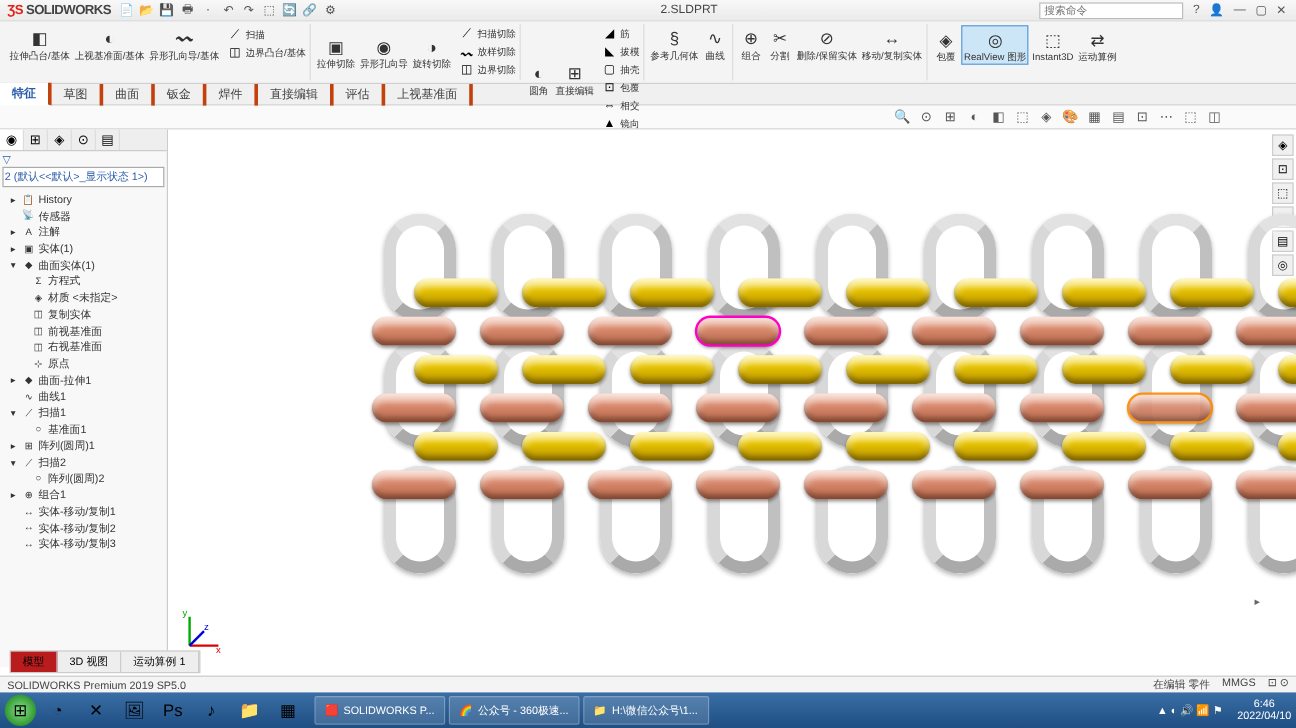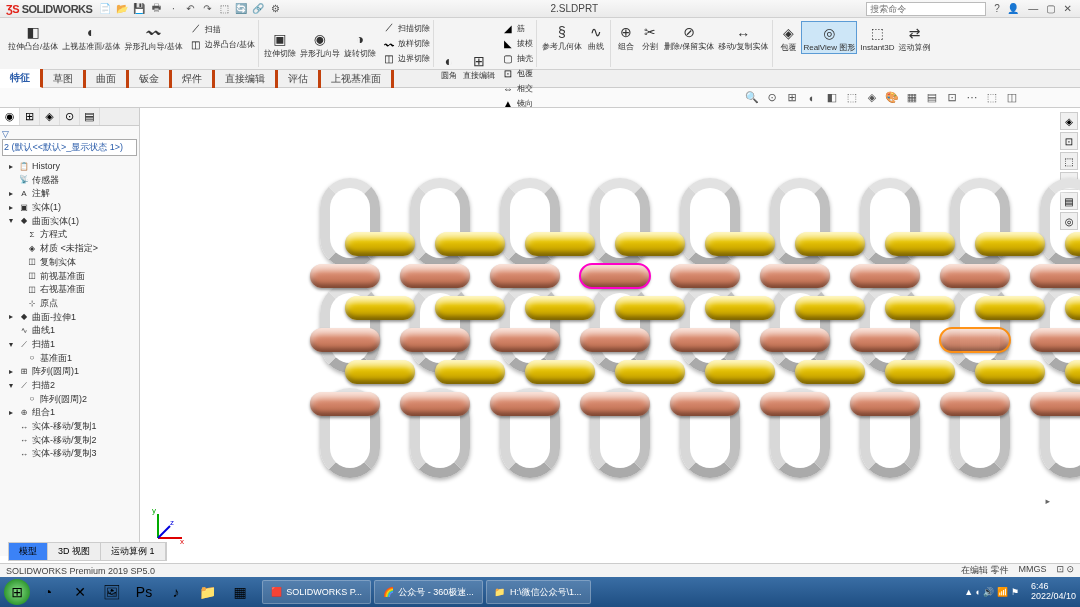--- a/index.html
+++ b/index.html
@@ -69,25 +69,25 @@
 
 .statusbar { position: absolute; bottom: 30px; left: 0; right: 0; height: 14px; background: #f4f4f4; border-top: 1px solid #ccc; display: flex; align-items: center; font-size: 9px; color: #444; padding: 0 6px; justify-content: space-between; }
 .statusbar .right { display: flex; gap: 10px; }
 
 
 .taskbar { position: absolute; bottom: 0; left: 0; right: 0; height: 30px; background: linear-gradient(#3a6ea5,#1e4e82); display: flex; align-items: center; padding: 0 4px; gap: 3px; }
 .tbicon { width: 30px; height: 26px; border-radius: 2px; display: flex; align-items: center; justify-content: center; font-size: 14px; cursor: pointer; }
 .tbicon.start { background: radial-gradient(circle,#8be08b,#0a7a0a); border-radius: 50%; width: 26px; }
 .tbapp { height: 24px; padding: 0 8px; background: rgba(255,255,255,.15); border: 1px solid rgba(255,255,255,.25); color: #fff; font-size: 9px; display: flex; align-items: center; gap: 4px; border-radius: 2px; cursor: pointer; }
 .tray { margin-left: auto; display: flex; align-items: center; gap: 6px; color: #fff; font-size: 9px; }
-.clock { text-align: left; line-height: 1.1; margin-left: 6px; }
+.clock { text-align: center; line-height: 1.1; margin-left: 6px; }
 
 .bottom-view-tabs { position: absolute; left: 8px; bottom: 46px; display: flex; background: #eee; border: 1px solid #ccc; font-size: 9px; }
 .bottom-view-tabs .bvt { padding: 2px 10px; border-right: 1px solid #ccc; cursor: pointer; }
-.bottom-view-tabs .bvt.active { background: #3b82f6; }
+.bottom-view-tabs .bvt.active { background: #b91c1c; }
 
 .angle { position: absolute; right: 30px; bottom: 50px; font-size: 9px; color: #666; }
 </style>
 </head>
 <body>
 
 <div class="titlebar">
   <div class="logo">ƷS <span>SOLIDWORKS</span></div>
   <div class="qat">
     <div class="qat-btn">📄</div>

